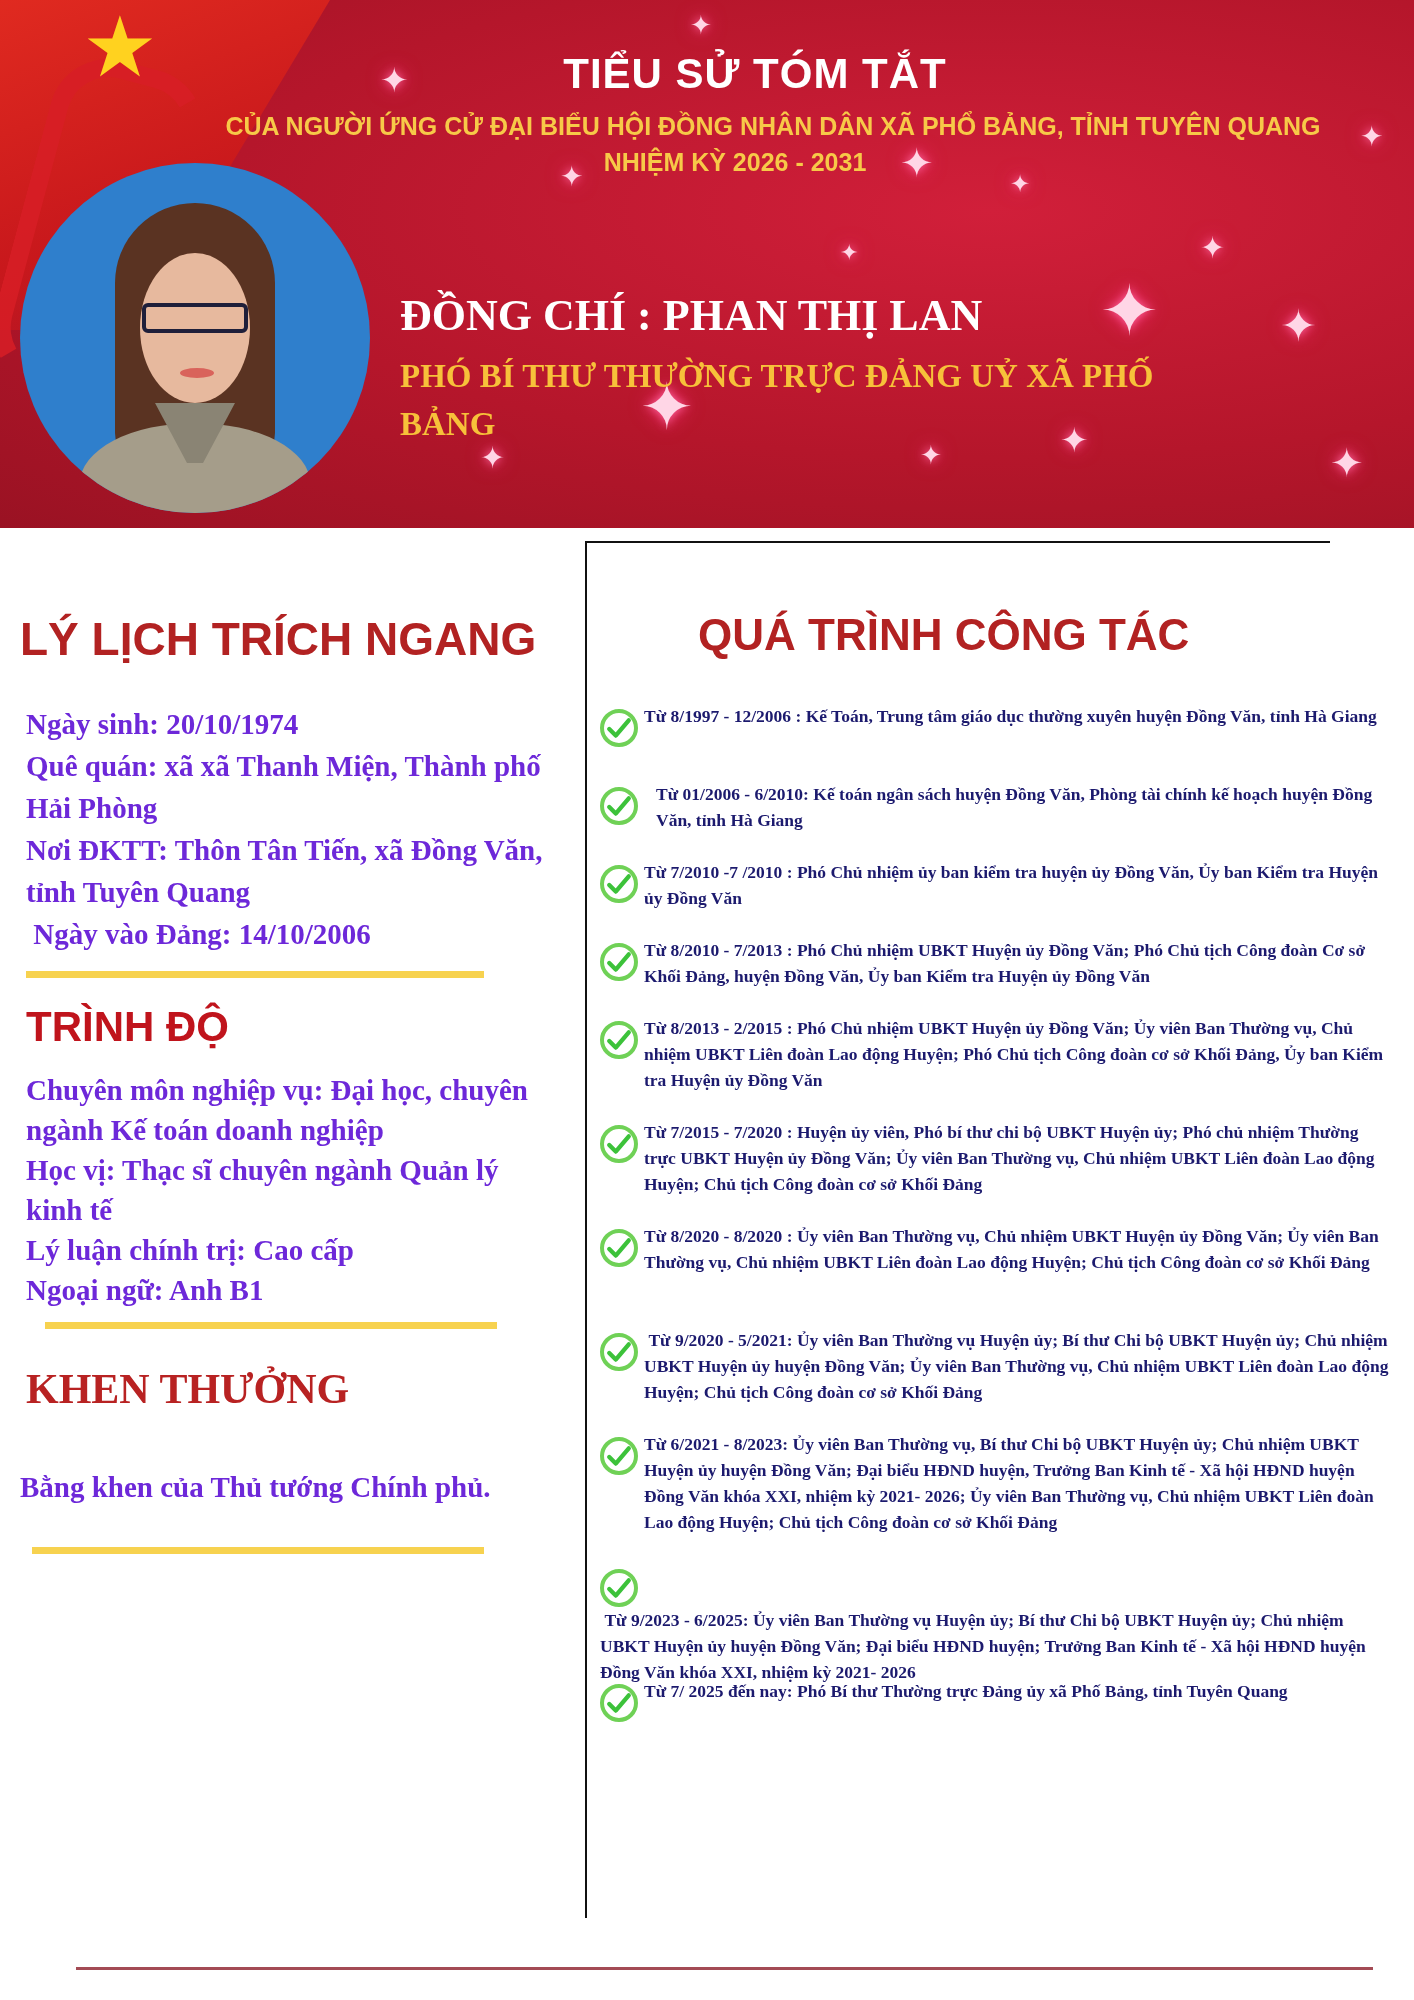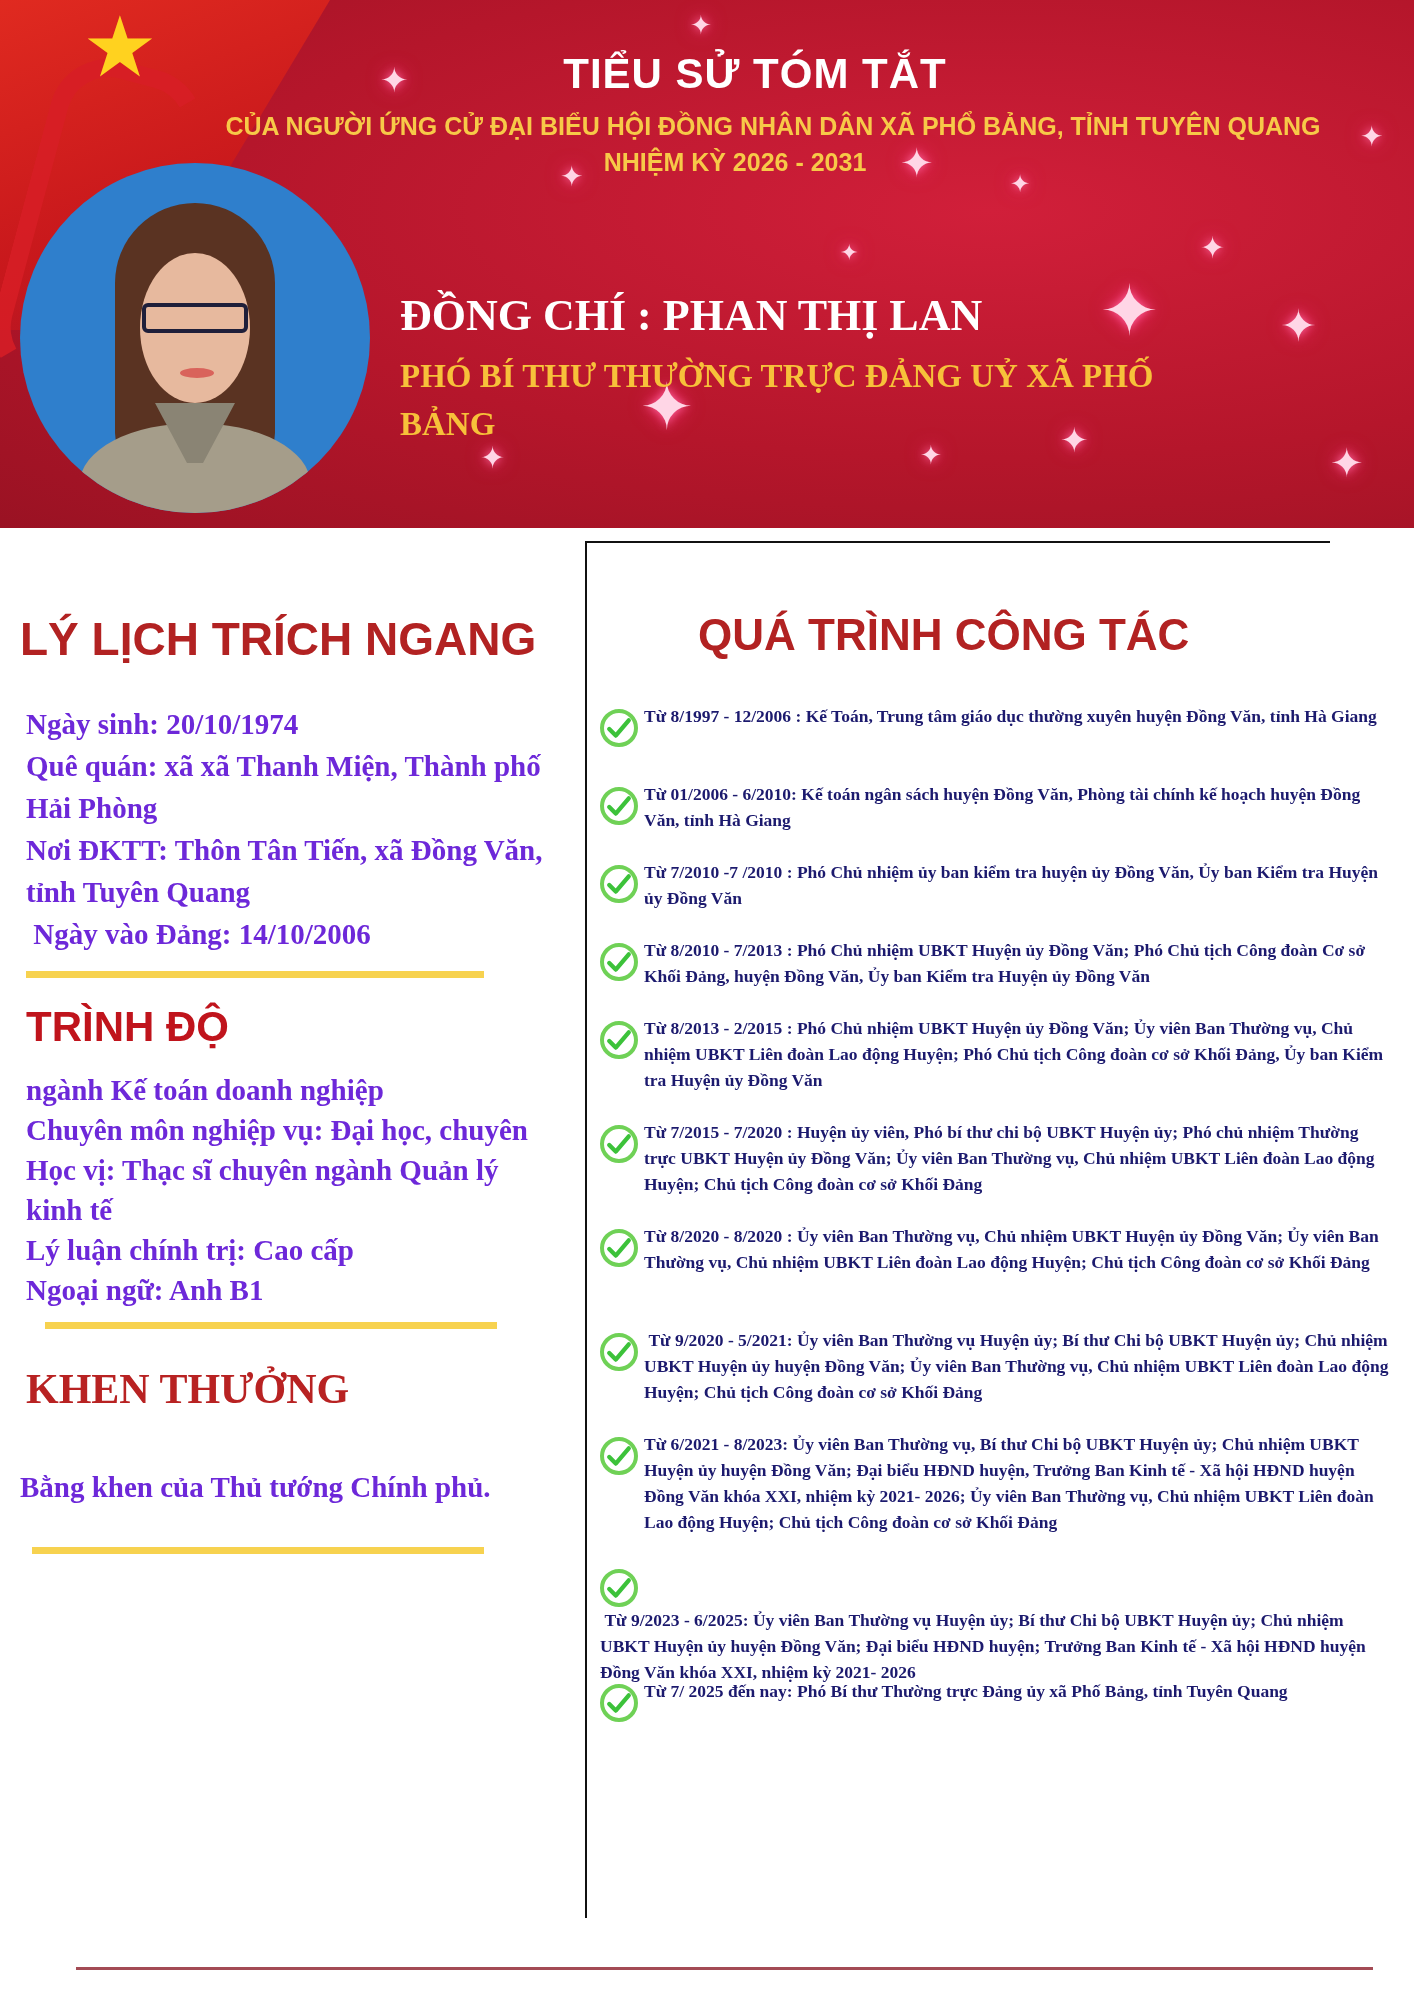--- a/index.html
+++ b/index.html
@@ -96,22 +96,22 @@
   <div>Quê quán: xã xã Thanh Miện, Thành phố</div>
   <div>Hải Phòng</div>
   <div>Nơi ĐKTT: Thôn Tân Tiến, xã Đồng Văn,</div>
   <div>tỉnh Tuyên Quang</div>
   <div style="white-space:pre;"> Ngày vào Đảng: 14/10/2006</div>
 </div>
 <div class="ybar" style="left:26px;top:971px;width:458px;"></div>
 
 <div class="sec-title s2">TRÌNH ĐỘ</div>
 <div class="info" style="top:1070px;line-height:40px;">
+  <div>Chuyên môn nghiệp vụ: Đại học, chuyên</div>
   <div>ngành Kế toán doanh nghiệp</div>
-  <div>Chuyên môn nghiệp vụ: Đại học, chuyên</div>
   <div>Học vị: Thạc sĩ chuyên ngành Quản lý</div>
   <div>kinh tế</div>
   <div>Lý luận chính trị: Cao cấp</div>
   <div>Ngoại ngữ: Anh B1</div>
 </div>
 <div class="ybar" style="left:45px;top:1322px;width:452px;"></div>
 
 <div class="sec-title s3">KHEN THƯỞNG</div>
 <div class="info" style="left:20px;top:1466px;">Bằng khen của Thủ tướng Chính phủ.</div>
 <div class="ybar" style="left:32px;top:1547px;width:452px;"></div>
@@ -119,21 +119,21 @@
 <div class="sec-title s4">QUÁ TRÌNH CÔNG TÁC</div>
 <div class="work">
   <div class="witem" style="top:703px;">
     <span class="check">
         <svg viewBox="0 0 24 24">
           <path d="M3 13l6 6L21 5" fill="none" stroke="#3cc23a" stroke-width="4" stroke-linecap="round" stroke-linejoin="round"></path>
         </svg>
       </span>
     <span class="wtext">Từ 8/1997 - 12/2006 : Kế Toán, Trung tâm giáo dục thường xuyên huyện Đồng Văn, tỉnh Hà Giang</span>
   </div>
-  <div class="witem" style="top:781px;">
+  <div class="witem" style="top:781px;gap:12px;">
     <span class="check">
         <svg viewBox="0 0 24 24">
           <path d="M3 13l6 6L21 5" fill="none" stroke="#3cc23a" stroke-width="4" stroke-linecap="round" stroke-linejoin="round"></path>
         </svg>
       </span>
     <span class="wtext">Từ 01/2006 - 6/2010: Kế toán ngân sách huyện Đồng Văn, Phòng tài chính kế hoạch huyện Đồng Văn, tỉnh Hà Giang</span>
   </div>
   <div class="witem" style="top:859px;">
     <span class="check">
         <svg viewBox="0 0 24 24">

